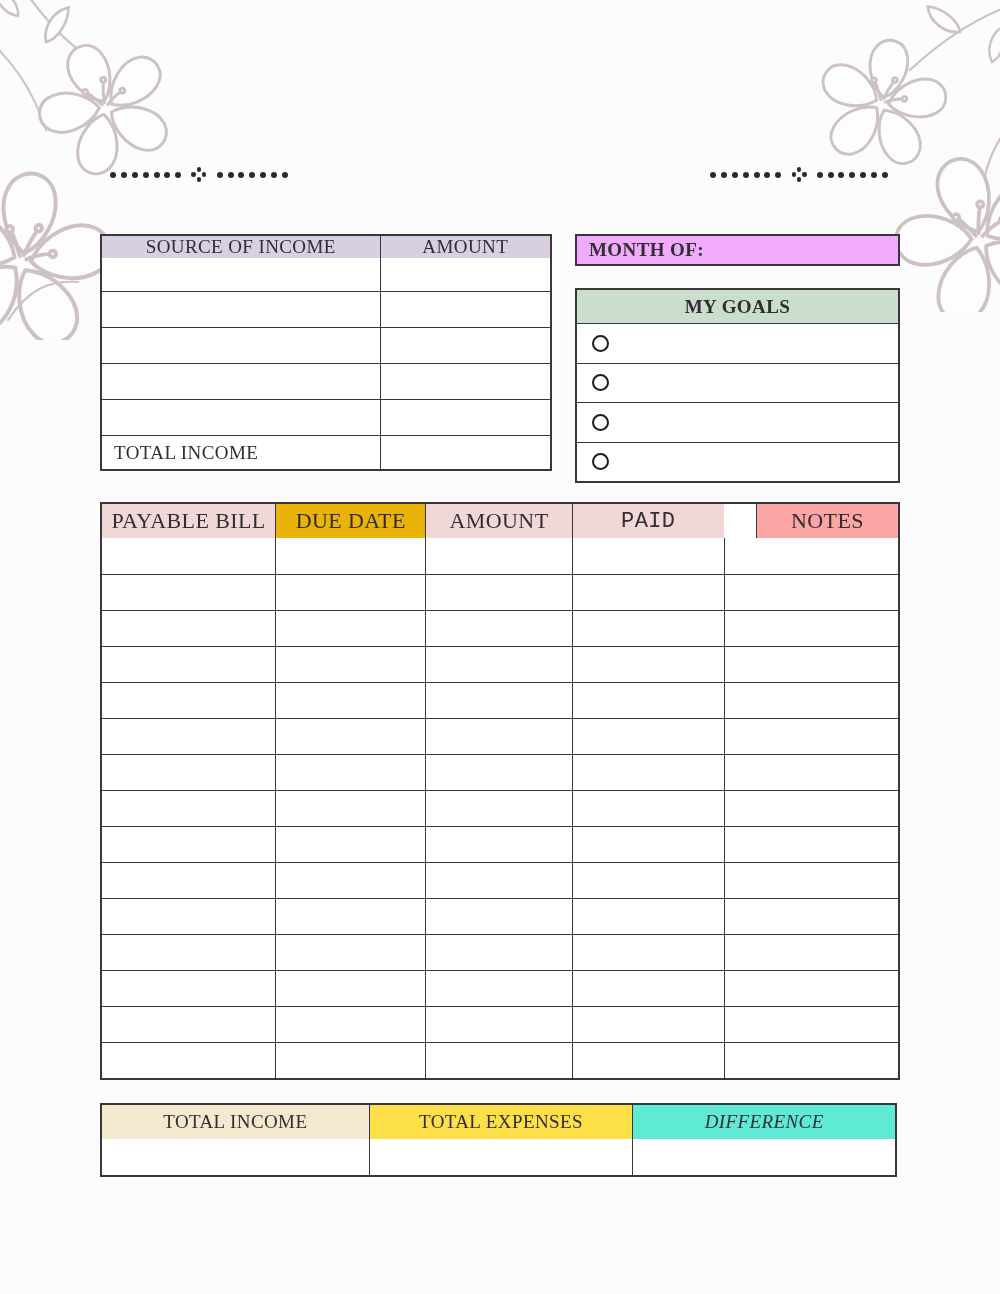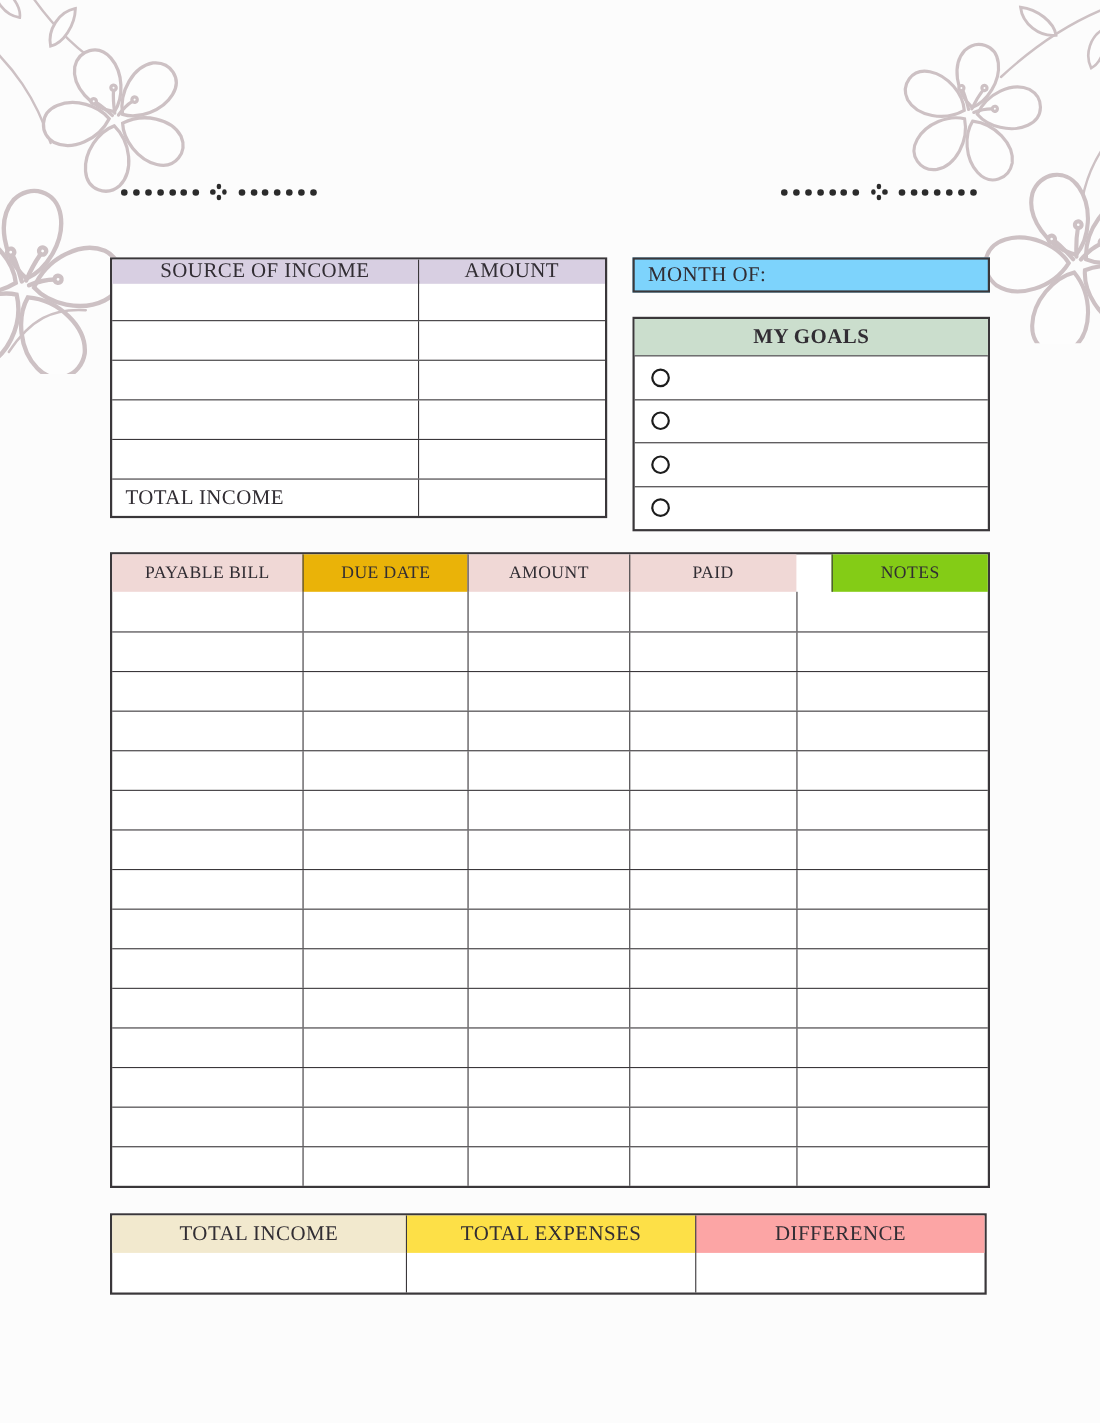--- a/index.html
+++ b/index.html
@@ -73,21 +73,21 @@
   .goals .g-row{height:39.5px;border-top:1.5px solid var(--line);display:flex;align-items:center}
   .goal-circle{
     width:17px;height:17px;border:2.2px solid #1c1c1c;border-radius:50%;
     margin-left:15px;flex:none;background:#fff;
   }
 
   
   .bills{left:100px;top:502px;width:800px}
   .bills .t-row{grid-template-columns:174fr 151fr 147fr 153fr 175fr}
   .bills .head-row{height:34px}
-  .bills .head-row .h-cell{font-size:16px}
+  .bills .head-row .h-cell{font-size:22px}
   .bills .body-row{height:36px}
 
   
   .summary{left:100px;top:1103px;width:797px}
   .summary .t-row{grid-template-columns:268fr 265fr 264fr}
   .summary .head-row{height:34px}
   .summary .body-row{height:36px}
 </style>
 </head>
 <body>
@@ -206,21 +206,21 @@
           <div class="t-cell"></div>
           <div class="t-cell"></div>
         </div>
       </div>
     <div class="t-row foot-row">
       <div class="t-cell foot-label">TOTAL INCOME</div>
       <div class="t-cell"></div>
     </div>
   </div>
 
-  <div class="sheet month" style="background: #7dd3fc;">
+  <div class="sheet month" style="background: #f0abfc; font-weight: bold;">
     <span class="label">MONTH OF:</span>
   </div>
 
   <div class="sheet goals">
     <div class="head-row h-cell" style="background: rgb(203, 222, 205); font-weight: bold;">MY GOALS</div>
     <div>
         <div class="g-row">
           <span class="goal-circle"></span>
         </div>
         <div class="g-row">
@@ -233,22 +233,22 @@
           <span class="goal-circle"></span>
         </div>
       </div>
   </div>
 
   <div class="sheet bills">
     <div class="t-row head-row">
       <div class="t-cell h-cell" style="background: rgb(240, 216, 214);">PAYABLE BILL</div>
       <div class="t-cell h-cell" style="background: #eab308;">DUE DATE</div>
       <div class="t-cell h-cell" style="background: rgb(240, 216, 214);">AMOUNT</div>
-      <div class="t-cell h-cell" style="background: rgb(240, 216, 214);">PAID</div>
-      <div class="t-cell h-cell" style="background: #84cc16; margin-left: 32px;">NOTES</div>
+      <div class="t-cell h-cell" style="background: rgb(240, 216, 214); font-family: Liberation Mono, monospace;">PAID</div>
+      <div class="t-cell h-cell" style="background: #fca5a5; margin-left: 32px;">NOTES</div>
     </div>
     <div>
         <div class="t-row body-row">
           <div class="t-cell"></div>
           <div class="t-cell"></div>
           <div class="t-cell"></div>
           <div class="t-cell"></div>
           <div class="t-cell"></div>
         </div>
         <div class="t-row body-row">
@@ -349,21 +349,21 @@
           <div class="t-cell"></div>
           <div class="t-cell"></div>
         </div>
       </div>
   </div>
 
   <div class="sheet summary">
     <div class="t-row head-row">
       <div class="t-cell h-cell" style="background: rgb(242, 233, 206);">TOTAL INCOME</div>
       <div class="t-cell h-cell" style="background: #fde047;">TOTAL EXPENSES</div>
-      <div class="t-cell h-cell" style="background: #fca5a5;">DIFFERENCE</div>
+      <div class="t-cell h-cell" style="background: #5eead4; font-style: italic;">DIFFERENCE</div>
     </div>
     <div>
         <div class="t-row body-row">
           <div class="t-cell"></div>
           <div class="t-cell"></div>
           <div class="t-cell"></div>
         </div>
       </div>
   </div>
 

